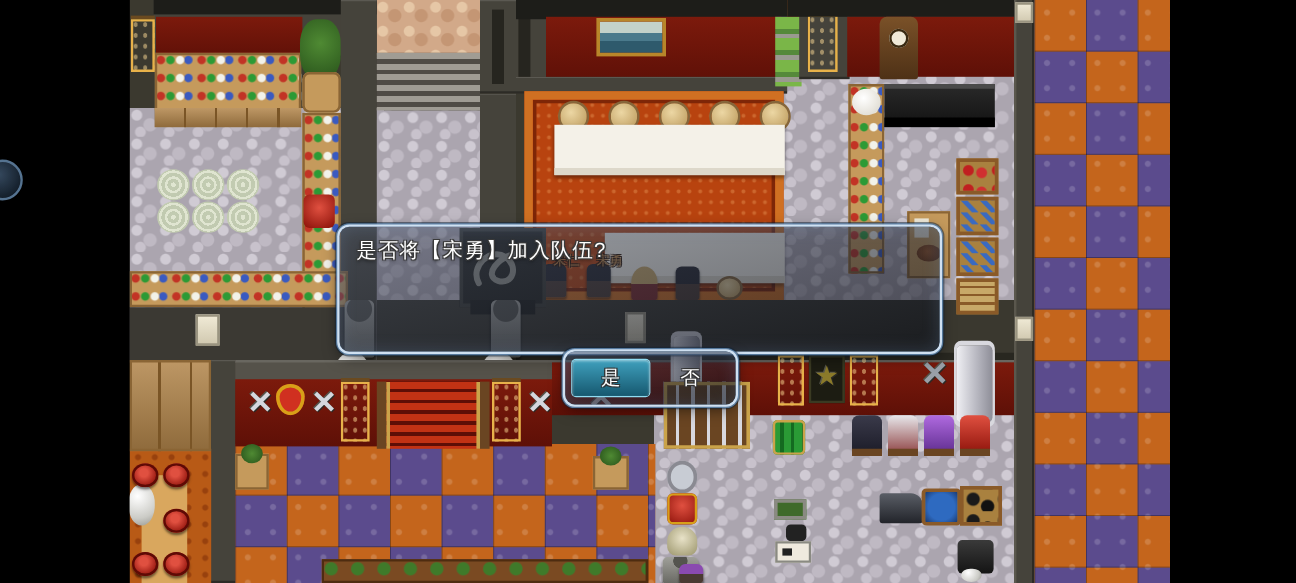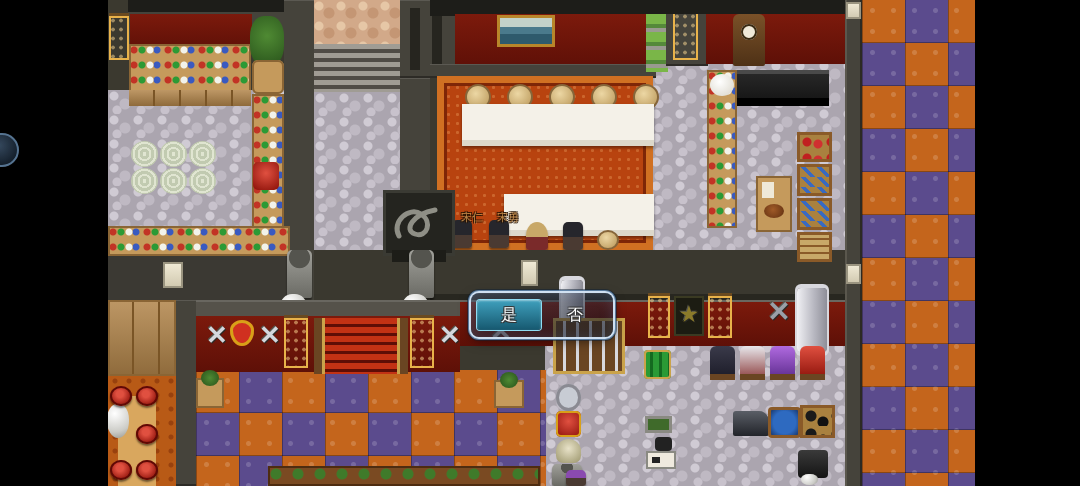--- a/index.html
+++ b/index.html
@@ -242,20 +242,23 @@
   <div class="b" style="left:645px;top:416px;width:27px;height:17px;background:#3f6a2a;box-shadow:inset 0 0 0 3px #8a8a82"></div>
   <div class="b" style="left:655px;top:437px;width:17px;height:14px;background:#222;border-radius:4px"></div>
   <div class="b" style="left:646px;top:451px;width:30px;height:18px;background:#efeade;box-shadow:inset 0 0 0 2px #8a8a82;background-image:linear-gradient(#222 0 0);background-size:8px 6px;background-position:6px 6px;background-repeat:no-repeat"></div>
   <div class="b" style="left:733px;top:411px;width:36px;height:25px;background:linear-gradient(#5a5e66,#22242a);border-radius:3px 10px 2px 2px"></div>
   <div class="b crate" style="left:768px;top:407px;width:33px;height:31px;background-image:radial-gradient(circle,#2e6ac0 60%,#1a3a70);border-radius:4px"></div>
   <div class="b crate" style="left:800px;top:405px;width:35px;height:33px;background-image:radial-gradient(circle at 8px 8px,#1a1a1a 5px,transparent 6px),radial-gradient(circle at 20px 14px,#111 5px,transparent 6px);background-size:26px 18px"></div>
   <div class="b" style="left:798px;top:450px;width:30px;height:28px;background:linear-gradient(#3a3a3a,#141414);border-radius:4px"></div>
   <div class="b pot" style="left:801px;top:474px;width:17px;height:11px"></div>
   <div class="b npc" style="left:566px;top:470px;width:20px;height:16px;background:linear-gradient(#8a4ab0 0 52%,#4a3a32 52%)"></div>
 
+  <div class="b win ui" style="left:283px;top:189px;width:500px;height:104px">
+    <div class="b msg-text" style="left:14px;top:8px">是否将【宋勇】加入队伍?</div>
+  </div>
 
   <div class="b win ui" style="left:471px;top:293px;width:142px;height:44px;display:flex;align-items:center;justify-content:center;gap:2px">
     <div class="choice-cell choice-sel">是</div>
     <div class="choice-cell">否</div>
   </div>
 
   <div class="b letterbox" style="left:0;top:0;width:108px;height:486px"></div>
   <div class="b letterbox" style="left:975px;top:0;width:105px;height:486px"></div>
 
   <div class="b floatbtn" style="left:-15px;top:133px"></div>

